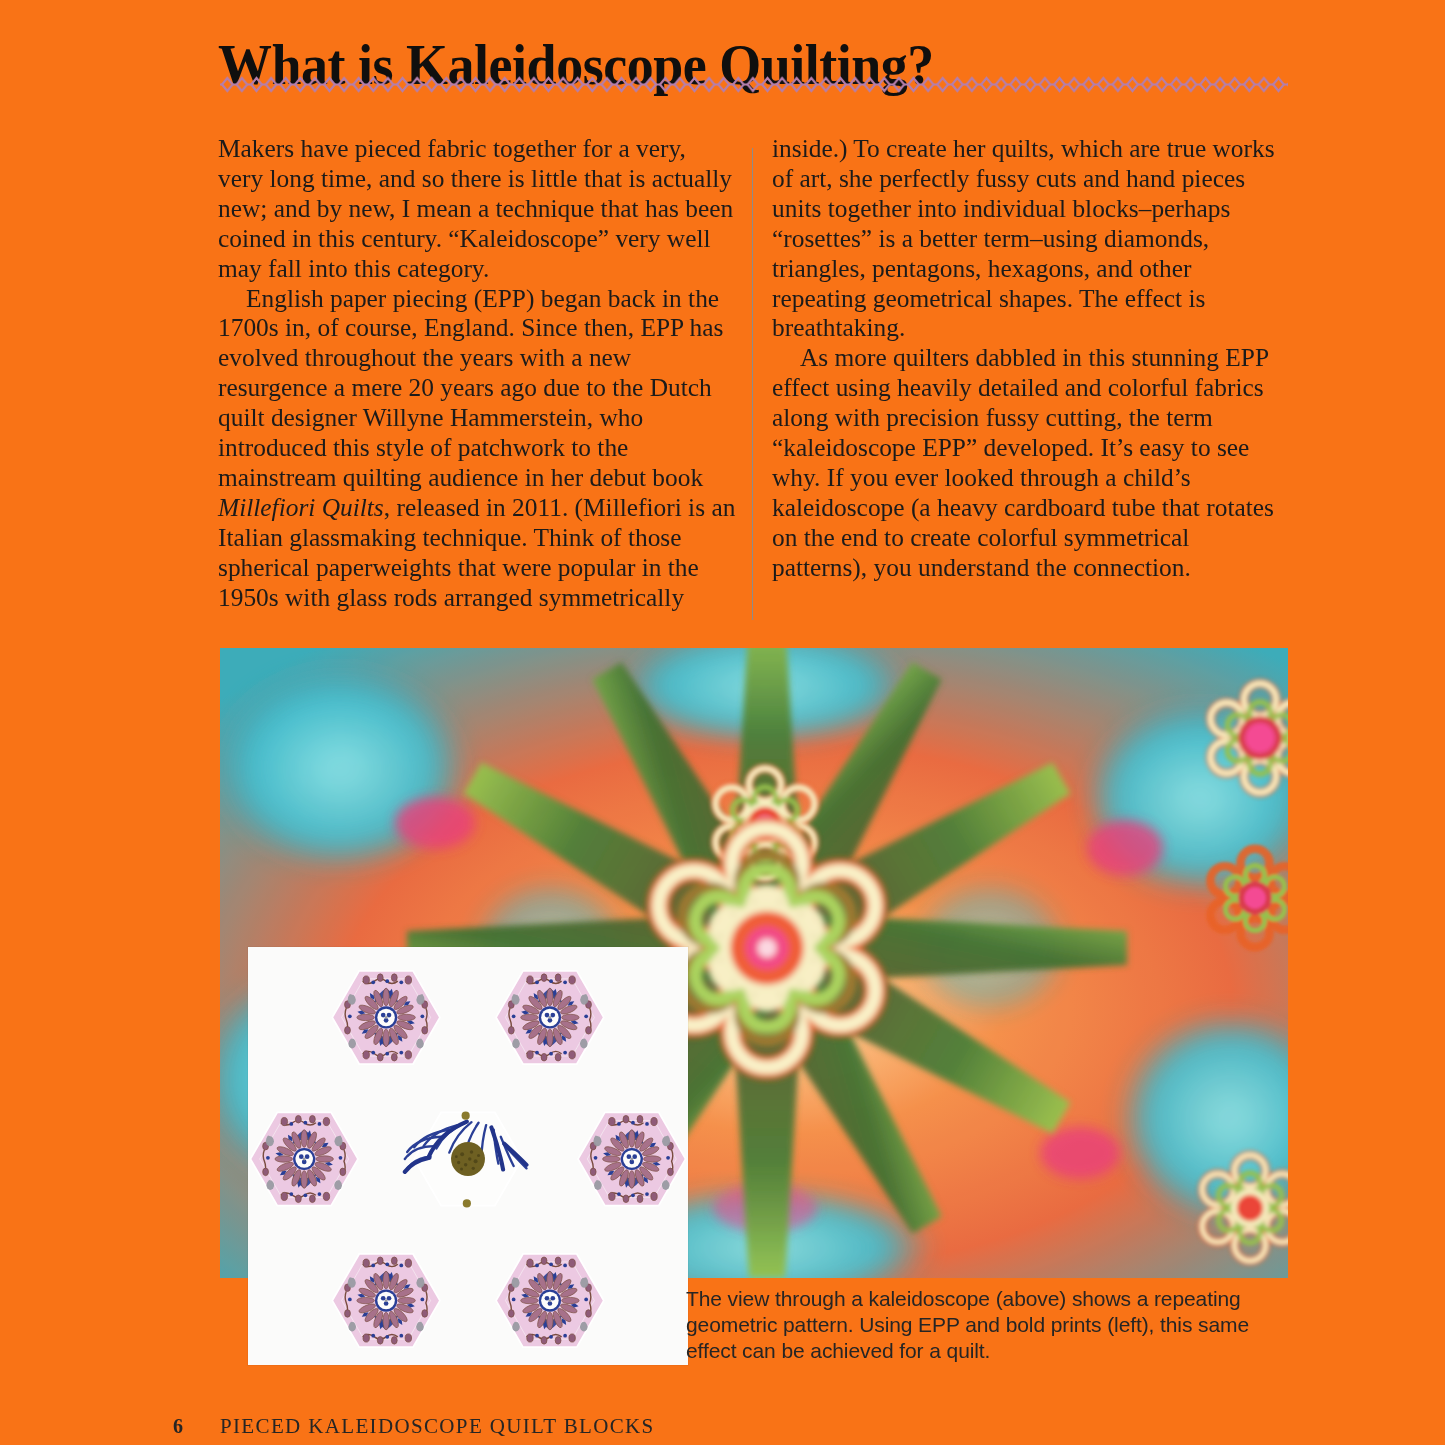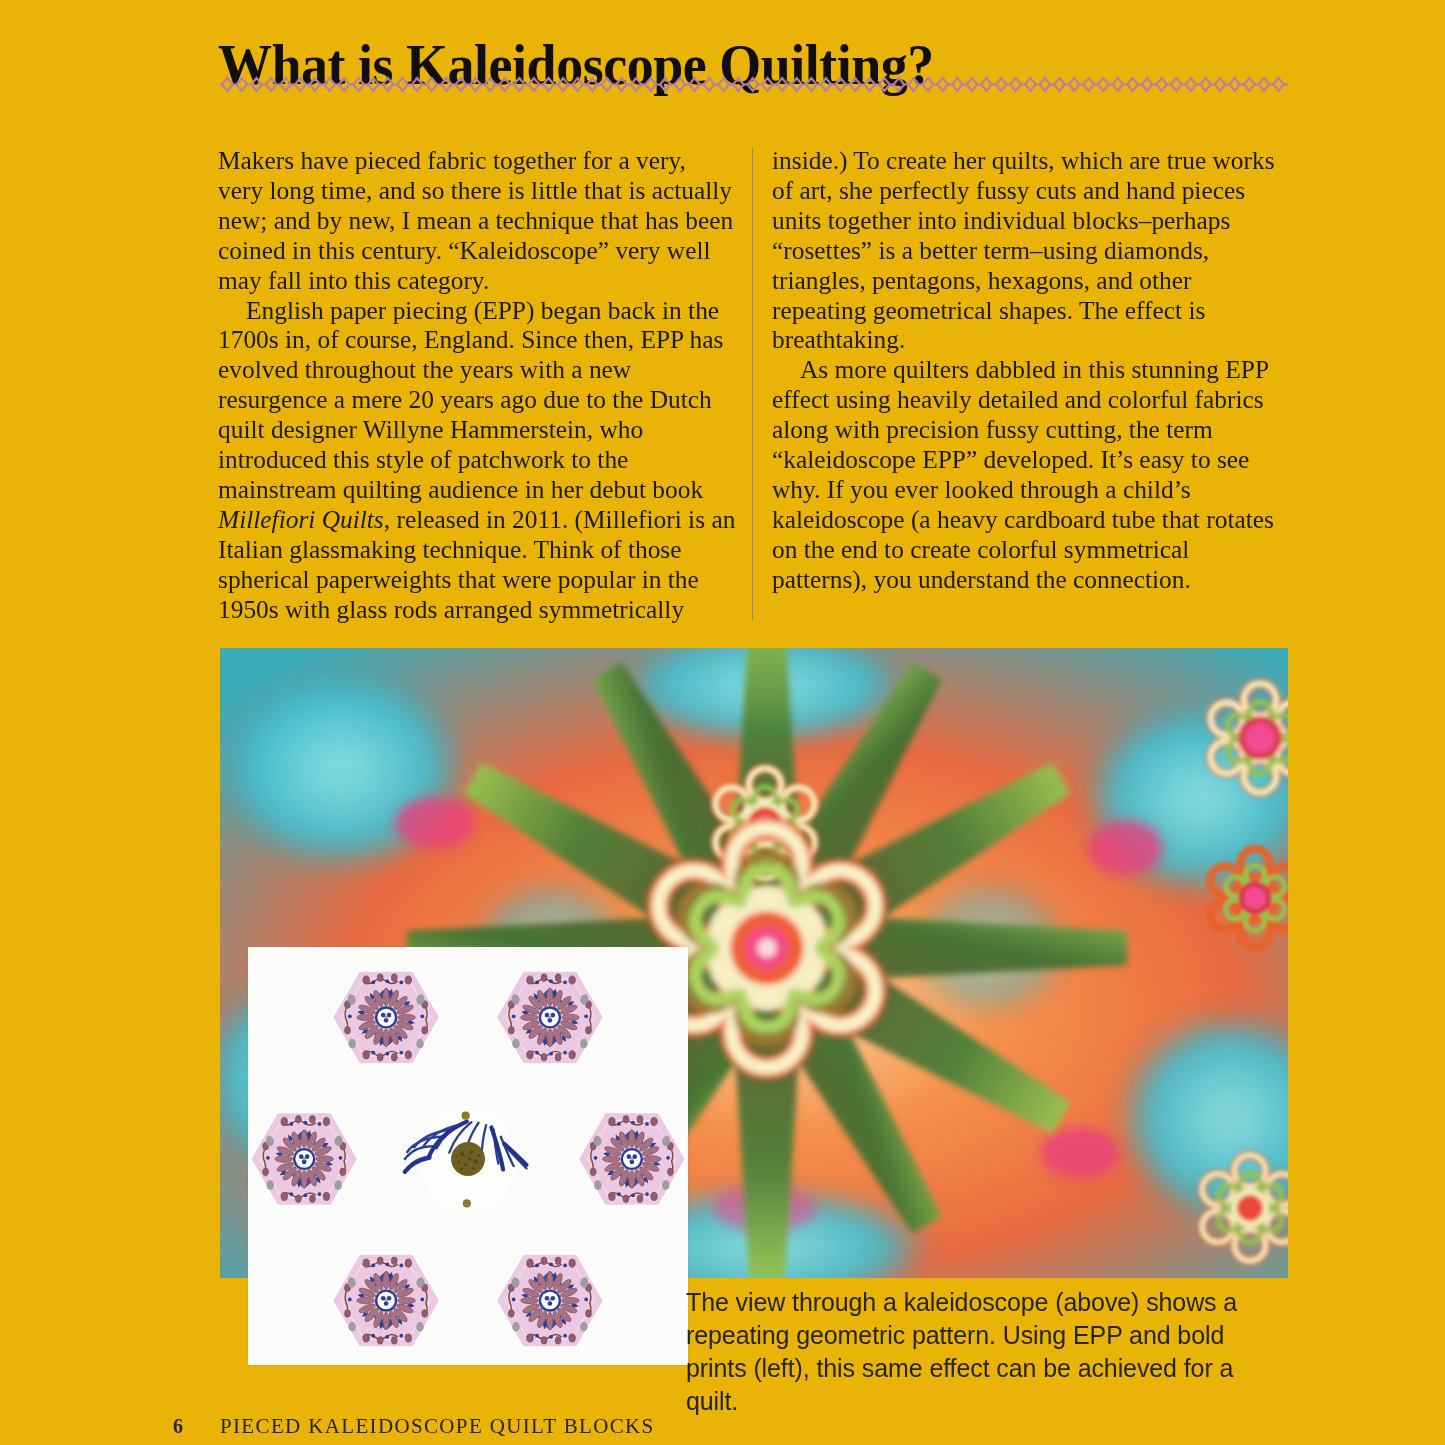--- a/index.html
+++ b/index.html
@@ -4,21 +4,21 @@
 <style>
   html, body {
     margin: 0;
     padding: 0;
     background: #f2f2f0;
   }
   .page {
     position: relative;
     width: 1445px;
     height: 1445px;
-    background: #eab308;
+    background: #f97316;
     overflow: hidden;
     font-family: "Liberation Serif", serif;
   }
 
   
   .title {
     position: absolute;
     left: 218px;
     top: -6px;
     width: 1080px;
@@ -40,21 +40,21 @@
     top: 76px;
     width: 1068px;
     height: 17px;
     overflow: hidden;
   }
   .rule-deco svg { display: block; }
 
   
   .col {
     position: absolute;
-    top: 146px;
+    top: 134px;
     width: 519px;
     font-family: "Liberation Serif", serif;
     font-size: 25.4px;
     line-height: 29.9px;
     color: #1c1b1a;
     text-align: left;
   }
   .col-left  { left: 218px; }
   .col-right { left: 772px; width: 516px; }
   .col p { margin: 0; }
@@ -96,22 +96,22 @@
   }
   .photo-inset svg { display: block; }
 
   
   .caption {
     position: absolute;
     left: 686px;
     top: 1286px;
     width: 580px;
     font-family: "Liberation Sans", sans-serif;
-    font-size: 25px;
-    line-height: 33px;
+    font-size: 21px;
+    line-height: 26px;
     color: #262524;
     letter-spacing: -0.1px;
   }
 
   
   .footer {
     position: absolute;
     left: 173px;
     top: 1414px;
     display: flex;

